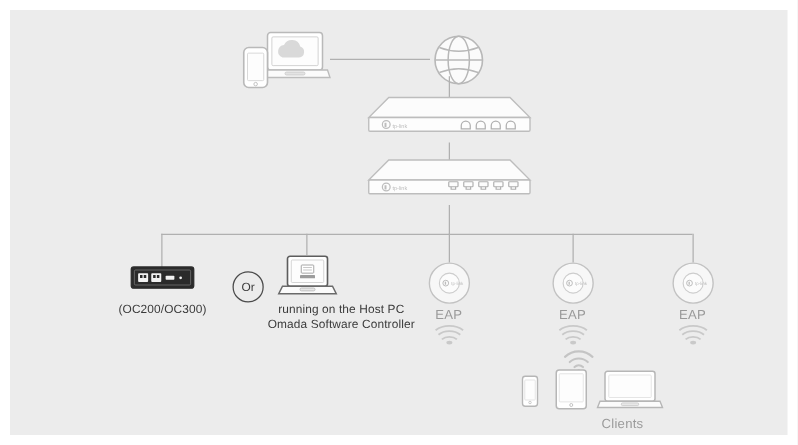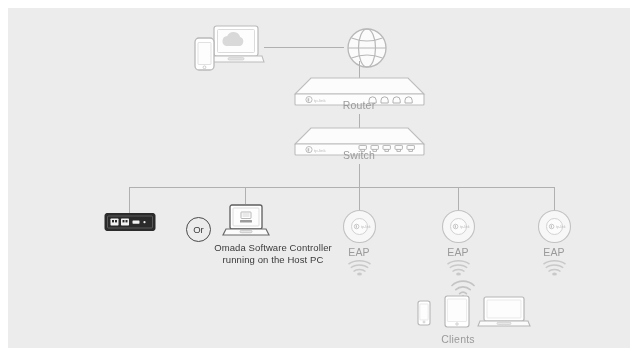--- a/index.html
+++ b/index.html
@@ -86,21 +86,20 @@
       </g>
 
       <g fill="none" stroke="#b0b0b0" stroke-width="1">
         <path d="M76 27 v-2.6 a3.6 3.6 0 0 1 7.2 0 v2.6 z"></path>
         <path d="M88 27 v-2.6 a3.6 3.6 0 0 1 7.2 0 v2.6 z"></path>
         <path d="M100 27 v-2.6 a3.6 3.6 0 0 1 7.2 0 v2.6 z"></path>
         <path d="M112 27 v-2.6 a3.6 3.6 0 0 1 7.2 0 v2.6 z"></path>
       </g>
     </svg>
   </div>
-  <div class="lbl" style="left:301px;top:91px;width:100px;">Router</div>
 
   <div class="line vline" style="left:351px;top:106px;height:17px;"></div>
 
   <div class="node" style="left:285px;top:118px;">
     <svg width="133" height="31" viewBox="0 0 133 31">
       <path d="M18 2 L115 2 L131 18 L2 18 Z" fill="#fcfcfc" stroke="#bdbdbd" stroke-width="1.1"></path>
       <rect x="2" y="18" width="129" height="11" rx="1" fill="#fdfdfd" stroke="#bdbdbd" stroke-width="1.1"></rect>
       <g opacity="0.75">
         <circle cx="16" cy="23.6" r="3.1" fill="none" stroke="#a8a8a8" stroke-width="1"></circle>
         <path d="M14.6 22.2 h1.6 v3.4 h-1.6 z" fill="#a8a8a8"></path>
@@ -124,21 +123,20 @@
             <rect x="102" y="19.4" width="7.4" height="4" rx="0.6"></rect>
             <path d="M103.9 23.4 v2 h3.6 v-2"></path>
           </g>
         <g>
             <rect x="114" y="19.4" width="7.4" height="4" rx="0.6"></rect>
             <path d="M115.9 23.4 v2 h3.6 v-2"></path>
           </g>
       </g>
     </svg>
   </div>
-  <div class="lbl" style="left:301px;top:141px;width:100px;">Switch</div>
 
   <div class="line vline" style="left:351px;top:156px;height:24px;"></div>
 
   <div class="line hline" style="left:121px;top:179px;width:425px;"></div>
 
   <div class="line vline" style="left:121px;top:179px;height:27px;"></div>
   <div class="line vline" style="left:237px;top:179px;height:17px;"></div>
   <div class="line vline" style="left:351px;top:179px;height:23px;"></div>
   <div class="line vline" style="left:450px;top:179px;height:23px;"></div>
   <div class="line vline" style="left:546px;top:179px;height:23px;"></div>
@@ -155,20 +153,21 @@
       <g fill="#2b2b2b">
         <rect x="8" y="9" width="2" height="2.4"></rect>
           <rect x="11" y="9" width="2" height="2.4"></rect>
         <rect x="18.5" y="9" width="2" height="2.4"></rect>
           <rect x="21.5" y="9" width="2" height="2.4"></rect>
       </g>
       <circle cx="40.5" cy="11.2" r="1.1" fill="#f2f2f2"></circle>
     </svg>
   </div>
   <div class="lbl-dark" style="left:52px;top:234px;width:140px;">
+    <div>(OC200/OC300)</div>
   </div>
 
   <div class="node" style="left:177px;top:208px;">
     <svg width="27" height="27" viewBox="0 0 27 27">
       <circle cx="13.5" cy="13.5" r="12" fill="#ececec" stroke="#4a4a4a" stroke-width="1"></circle>
       <text x="13.5" y="17.2" text-anchor="middle" font-family="Liberation Sans, sans-serif" font-size="9.5" fill="#3a3a3a">Or</text>
     </svg>
   </div>
 
   <div class="node" style="left:215px;top:196px;">
@@ -179,22 +178,22 @@
       <rect x="18" y="8" width="10" height="6.5" rx="0.6" fill="#ffffff" stroke="#9a9a9a" stroke-width="0.7"></rect>
       <line x1="19.5" y1="10" x2="26.5" y2="10" stroke="#b5b5b5" stroke-width="0.6"></line>
       <line x1="19.5" y1="12" x2="26.5" y2="12" stroke="#b5b5b5" stroke-width="0.6"></line>
       <rect x="17" y="16" width="12" height="2.6" rx="0.5" fill="#9c9c9c"></rect>
 
       <path d="M3 25 L43 25 L46 31 L0 31 Z" fill="#fbfbfb" stroke="#6a6a6a" stroke-width="1.2"></path>
       <rect x="17" y="26.4" width="12" height="2.3" rx="1.1" fill="#e6e6e6" stroke="#b3b3b3" stroke-width="0.6"></rect>
     </svg>
   </div>
   <div class="lbl-dark" style="left:190px;top:234px;width:150px;">
+    <div>running on the Host PC</div>
     <div>Omada Software Controller</div>
-    <div>running on the Host PC</div>
   </div>
 
   <div class="node" style="left:334px;top:201px;">
     <svg width="35" height="35" viewBox="0 0 35 35">
       <circle cx="17.5" cy="17.5" r="16" fill="#f7f7f7" stroke="#c2c2c2" stroke-width="1.1"></circle>
       <circle cx="17.5" cy="17.5" r="8" fill="#fcfcfc" stroke="#cdcdcd" stroke-width="0.9"></circle>
       <circle cx="14.6" cy="17.5" r="2.3" fill="none" stroke="#bdbdbd" stroke-width="0.8"></circle>
       <path d="M13.8 16.3 h1.1 v2.5 h-1.1 z" fill="#bdbdbd"></path>
       <text x="19" y="19.2" font-family="Liberation Sans, sans-serif" font-size="3.6" fill="#bdbdbd">tp-link</text>
     </svg>
@@ -274,15 +273,15 @@
 
   <div class="node" style="left:470px;top:288px;">
     <svg width="52" height="32" viewBox="0 0 52 32">
       <rect x="6" y="1" width="40" height="24" rx="2" fill="#ffffff" stroke="#b6b6b6" stroke-width="1.2"></rect>
       <rect x="9" y="4" width="34" height="18" rx="0.8" fill="#fdfdfd" stroke="#dcdcdc" stroke-width="0.6"></rect>
       <path d="M2 25 L50 25 L52 30 L0 30 Z" fill="#fbfbfb" stroke="#b6b6b6" stroke-width="1.1"></path>
       <rect x="19" y="26.3" width="14" height="2.2" rx="1.1" fill="#e8e8e8" stroke="#c6c6c6" stroke-width="0.6"></rect>
     </svg>
   </div>
 
-  <div class="lbl" style="left:400px;top:325px;width:100px;">Clients</div>
+  <div class="lbl" style="left:440px;top:325px;width:100px;">Clients</div>
 
 </div>
 
 </body></html>

